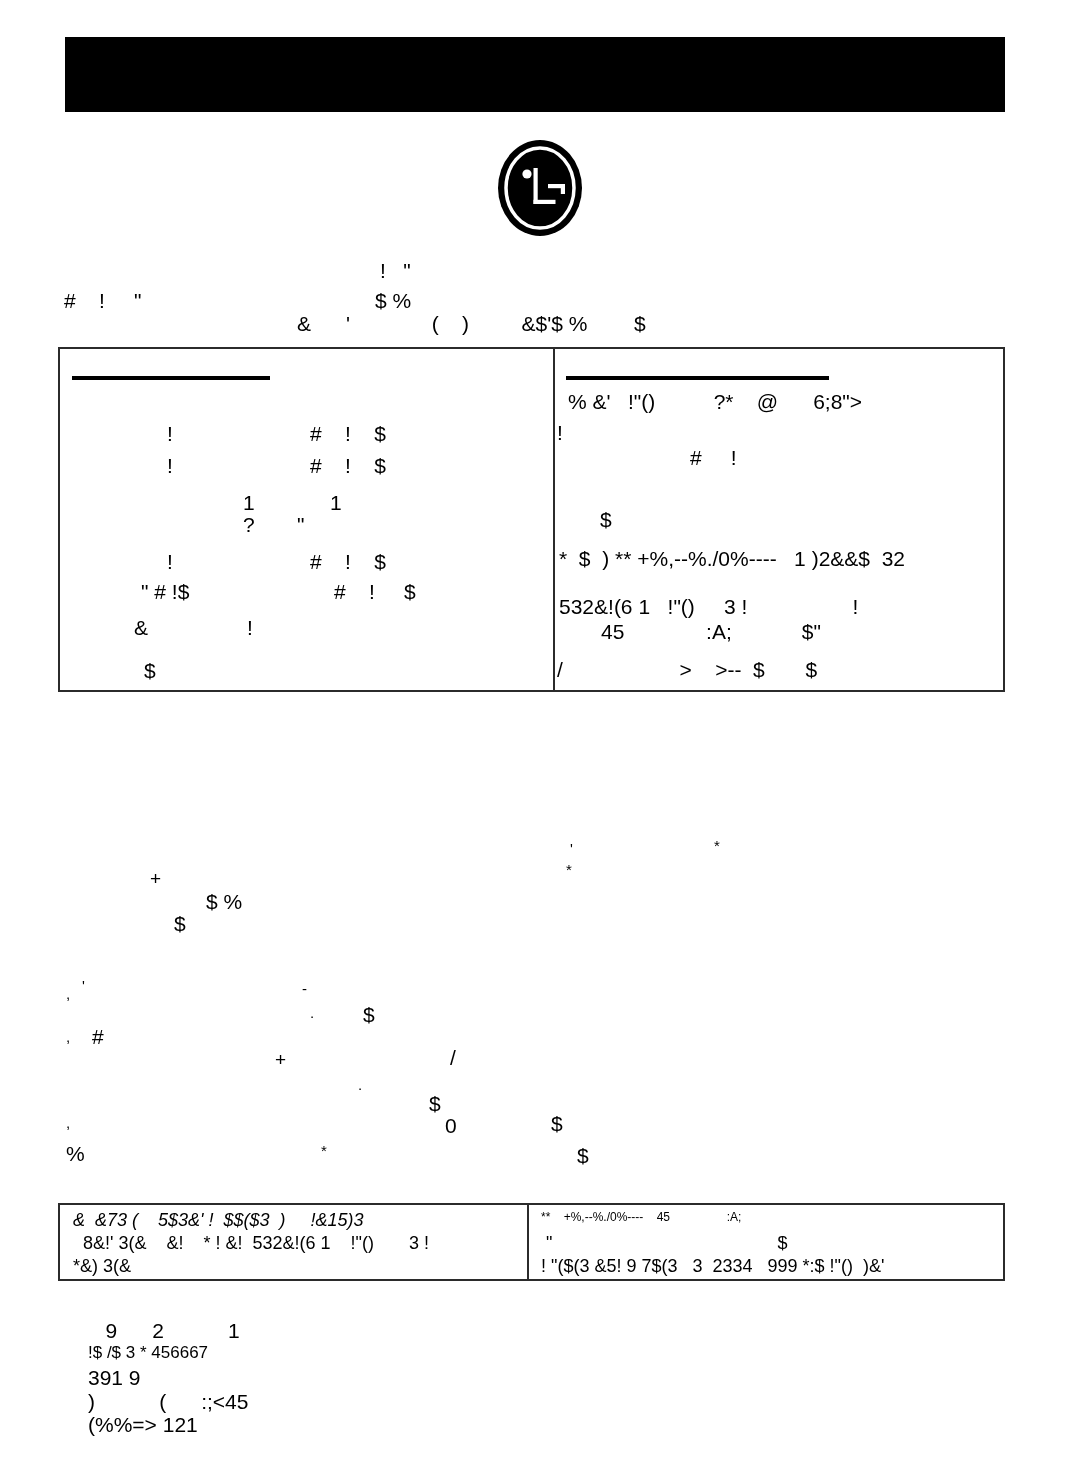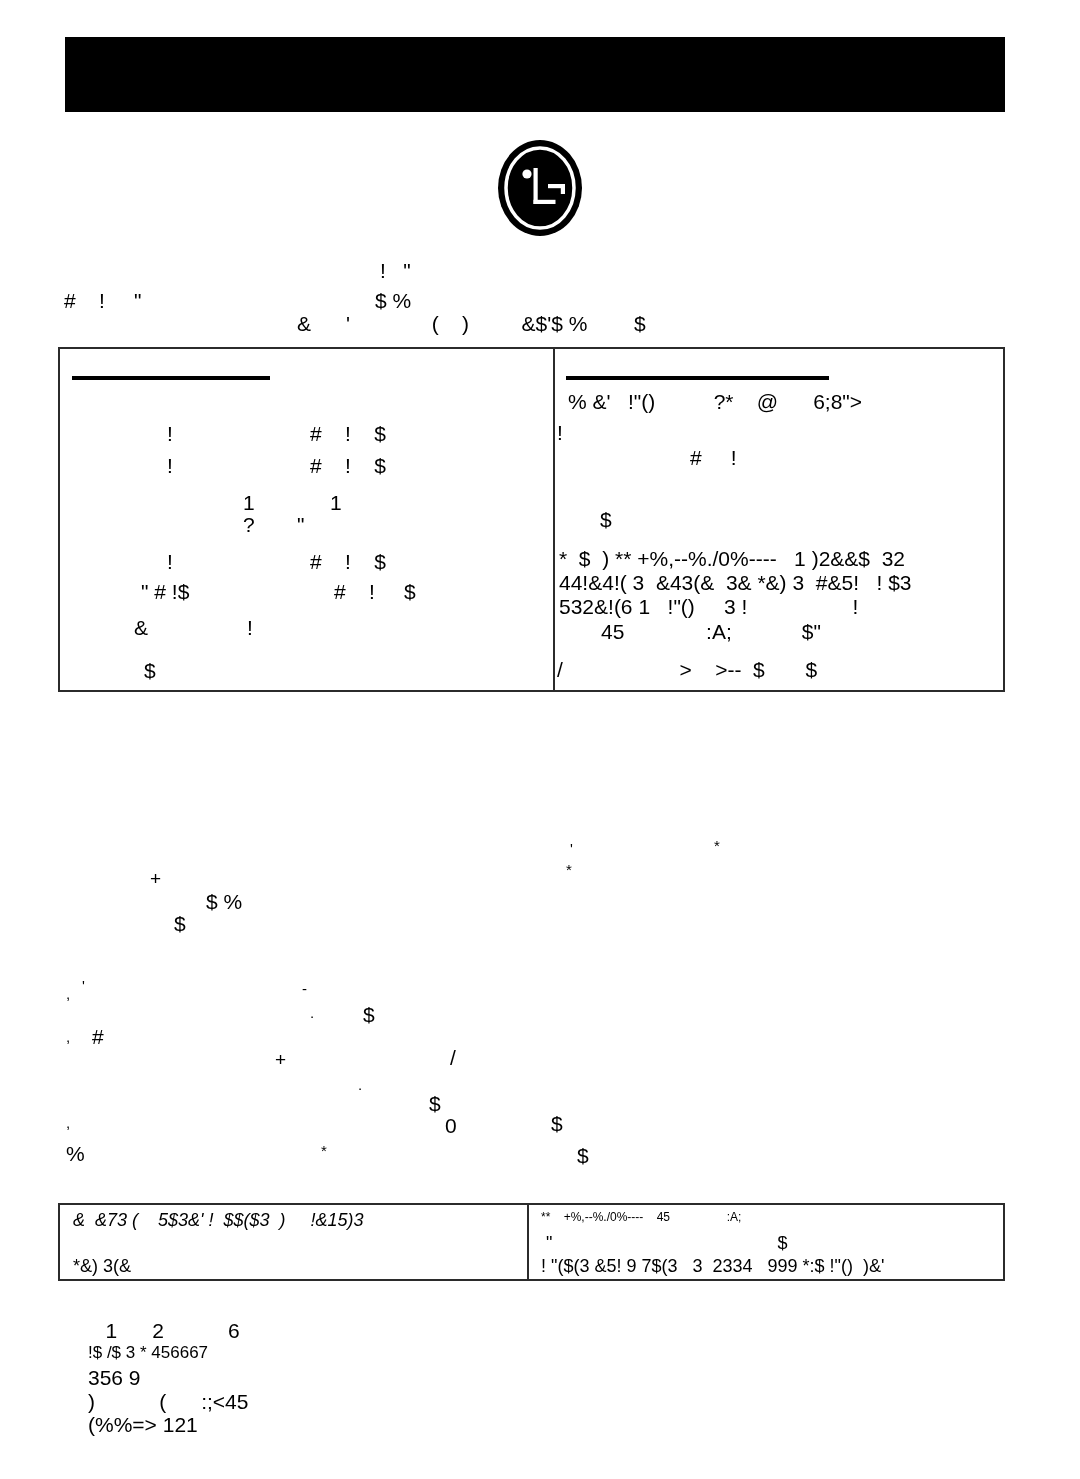--- a/index.html
+++ b/index.html
@@ -117,21 +117,20 @@
 
   <div class="run" style="left:144px; top:660px; font-size:21px;">$</div>
 
   <div class="rule" style="left:566px; top:376px; width:263px;"></div>
 
   <div class="run" style="left:568px; top:391px; font-size:21px;">% &amp;'   !"()          ?*    @      6;8"&gt;</div>
   <div class="run" style="left:557px; top:422px; font-size:21px;">!</div>
   <div class="run" style="left:690px; top:447px; font-size:21px;">#     !</div>
   <div class="run" style="left:600px; top:509px; font-size:21px;">$</div>
   <div class="run" style="left:559px; top:548px; font-size:21px;">*  $  ) ** +%,--%./0%----   1 )2&amp;&amp;$  32</div>
-  <div class="run" style="left:559px; top:572px; font-size:21px;">44!&amp;4!( 3  &amp;43(&amp;  3&amp; *&amp;) 3  #&amp;5!   ! $3</div>
   <div class="run" style="left:559px; top:596px; font-size:21px;">532&amp;!(6 1   !"()     3 !                  !</div>
   <div class="run" style="left:601px; top:621px; font-size:21px;">45              :A;            $"</div>
   <div class="run" style="left:557px; top:659px; font-size:21px;">/                    &gt;    &gt;--  $       $</div>
 
   <div id="body-glyphs">
       <div class="run" style="left: 570px; top: 841px; font-size: 15px;">'</div>
       <div class="run" style="left: 714px; top: 838px; font-size: 15px;">*</div>
       <div class="run" style="left: 566px; top: 862px; font-size: 15px;">*</div>
       <div class="run" style="left: 150px; top: 869px; font-size: 19px;">+</div>
       <div class="run" style="left: 206px; top: 891px; font-size: 21px;">$ %</div>
@@ -152,25 +151,26 @@
       <div class="run" style="left: 551px; top: 1113px; font-size: 21px;">$</div>
       <div class="run" style="left: 66px; top: 1143px; font-size: 21px;">%</div>
       <div class="run" style="left: 321px; top: 1143px; font-size: 15px;">*</div>
       <div class="run" style="left: 577px; top: 1145px; font-size: 21px;">$</div>
     </div>
 
   <div class="box" style="left:58px; top:1203px; width:947px; height:78px;"></div>
   <div class="box-divider" style="left:527px; top:1203px; height:78px;"></div>
 
   <div class="run" style="left:73px; top:1211px; font-size:18px;font-style:italic;">&amp;  &amp;73 (    5$3&amp;' !  $$($3  )     !&amp;15)3</div>
+  <div class="run" style="left:73px; top:1234px; font-size:18px;">  8&amp;!' 3(&amp;    &amp;!    * ! &amp;!  532&amp;!(6 1    !"()       3 !</div>
   <div class="run" style="left:73px; top:1257px; font-size:18px;">*&amp;) 3(&amp;</div>
 
   <div class="run" style="left:541px; top:1211px; font-size:12px;">**    +%,--%./0%----    45                 :A;</div>
   <div class="run" style="left:541px; top:1234px; font-size:18px;"> "                                             $</div>
   <div class="run" style="left:541px; top:1257px; font-size:18px;">! "($(3 &amp;5! 9 7$(3   3  2334   999 *:$ !"()  )&amp;'</div>
 
-  <div class="run" style="left:88px; top:1320px; font-size:21px;">   1      2           6</div>
+  <div class="run" style="left:88px; top:1320px; font-size:21px;">   9      2           1</div>
   <div class="run" style="left:88px; top:1344px; font-size:17px;">!$ /$ 3 * 456667</div>
-  <div class="run" style="left:88px; top:1367px; font-size:21px;">356 9</div>
+  <div class="run" style="left:88px; top:1367px; font-size:21px;">391 9</div>
   <div class="run" style="left:88px; top:1391px; font-size:21px;">)           (      :;&lt;45</div>
   <div class="run" style="left:88px; top:1414px; font-size:21px;text-align:center;">(%%=&gt; 121</div>
 
 </div>
 
 </body></html>

